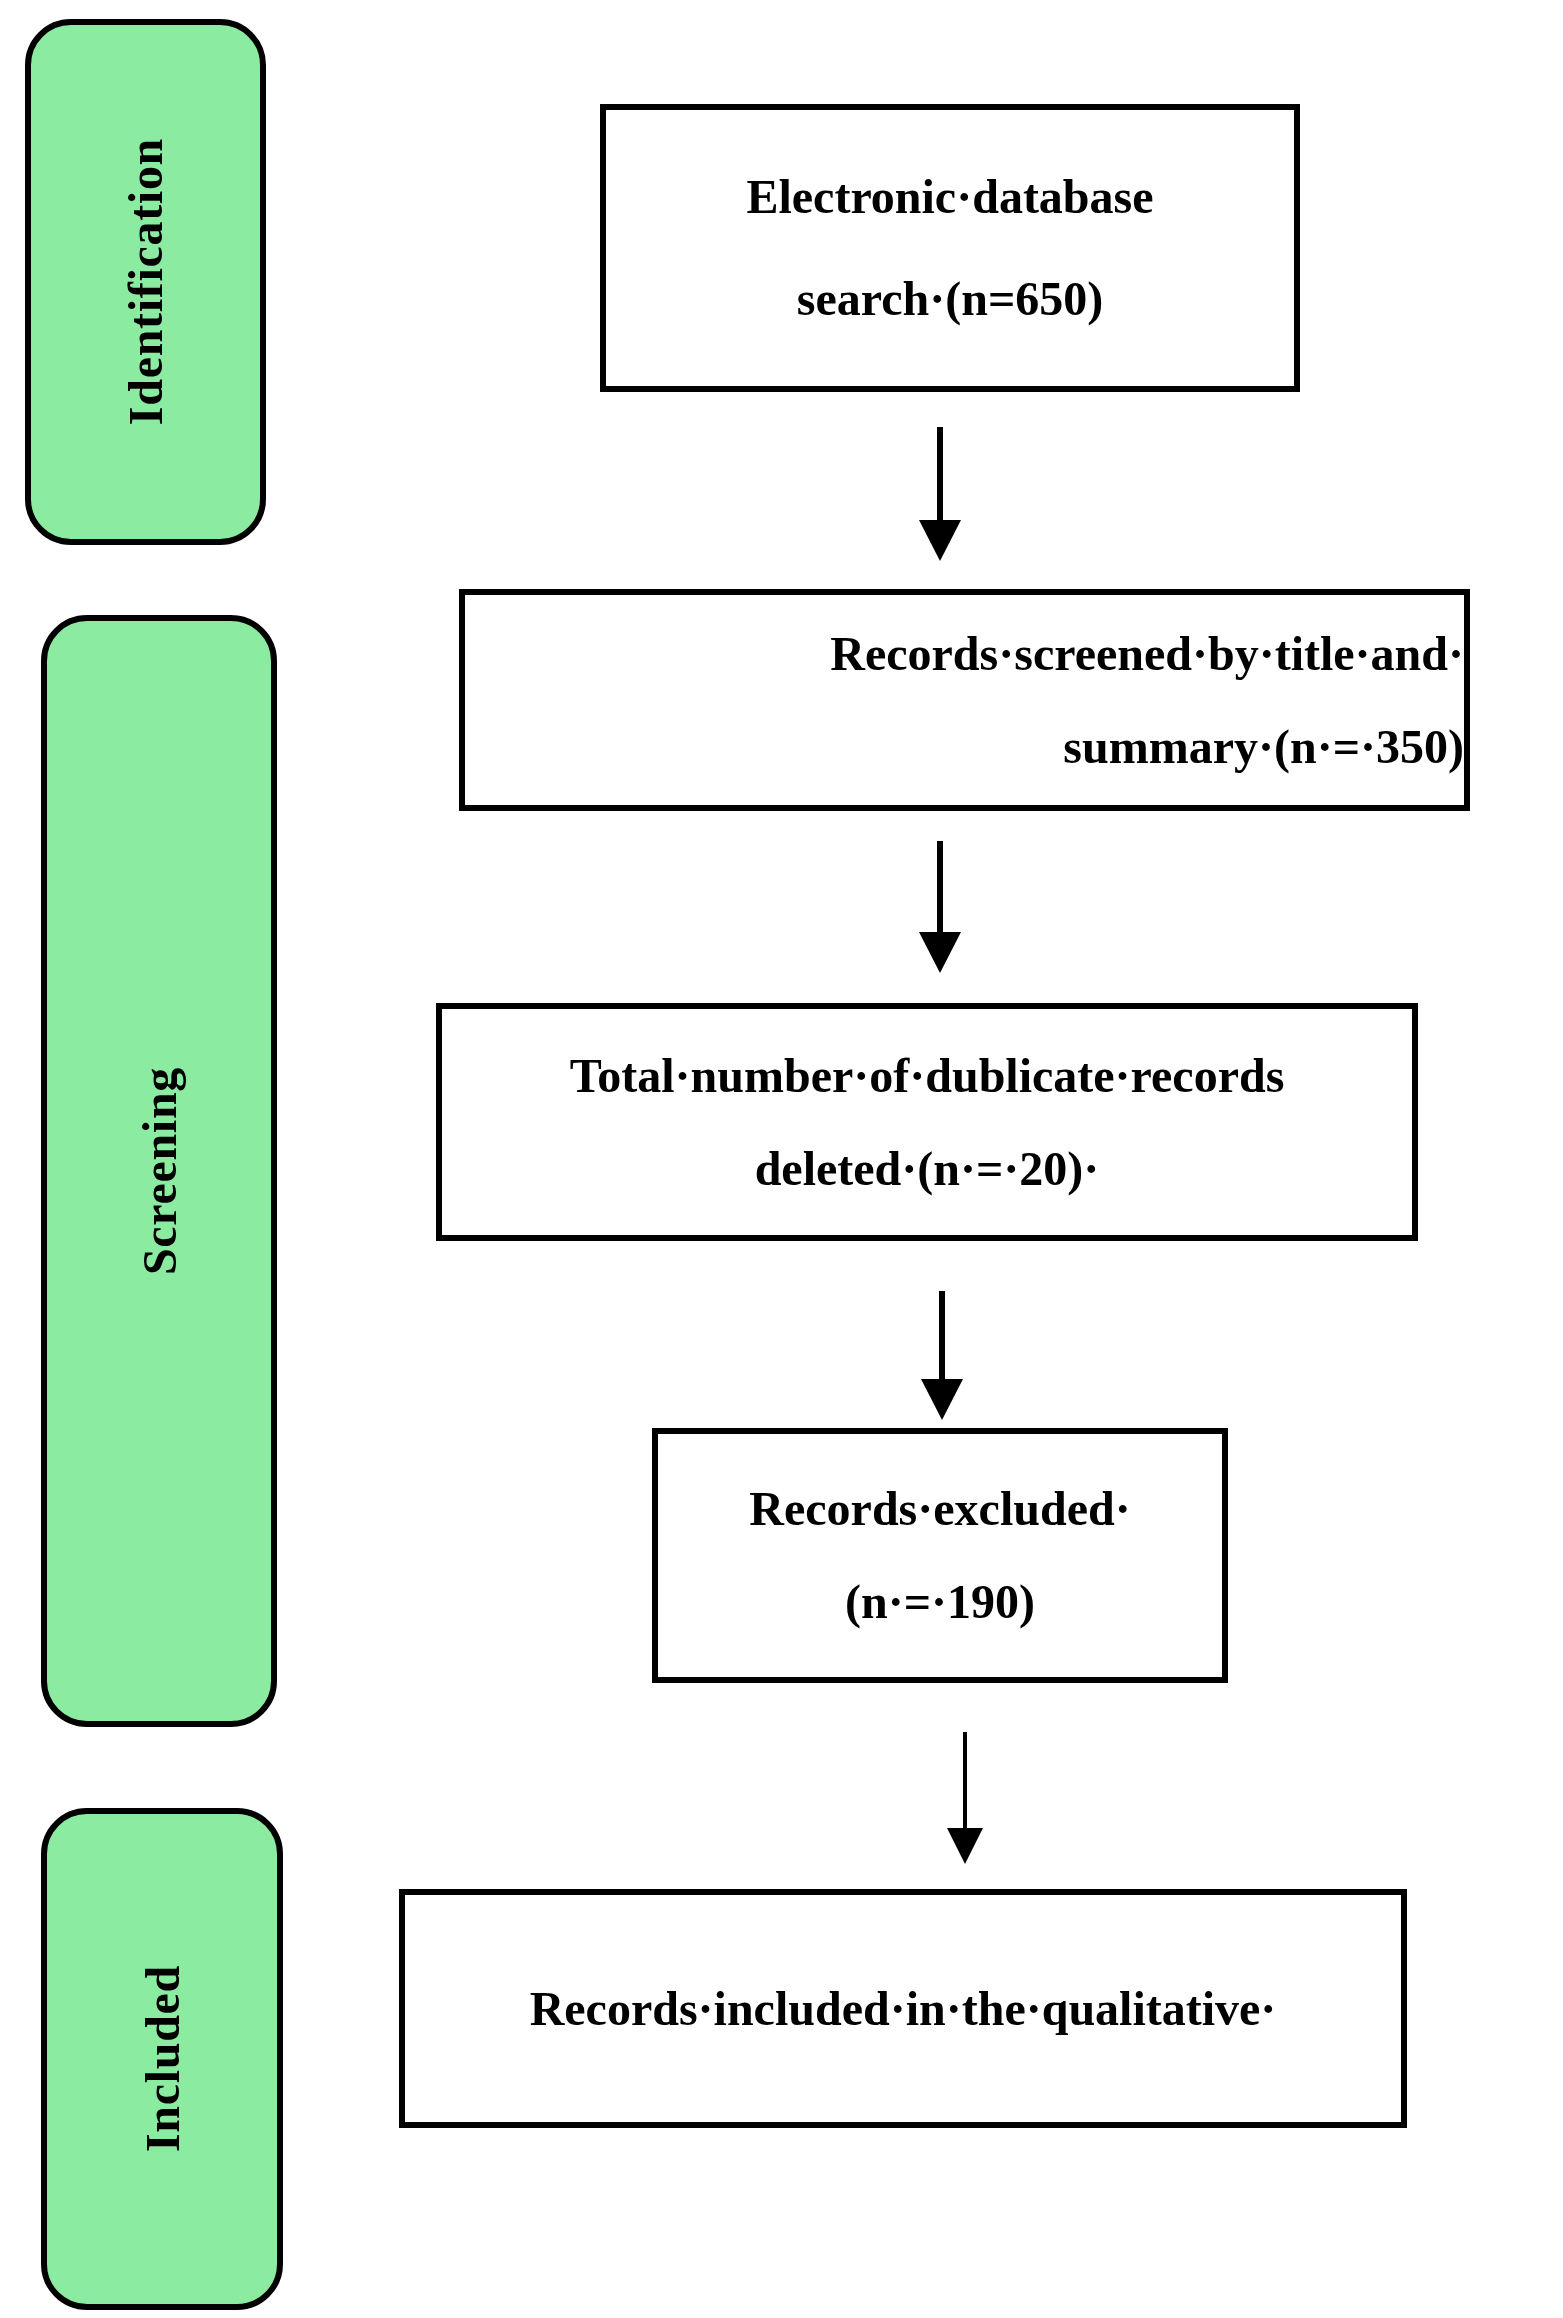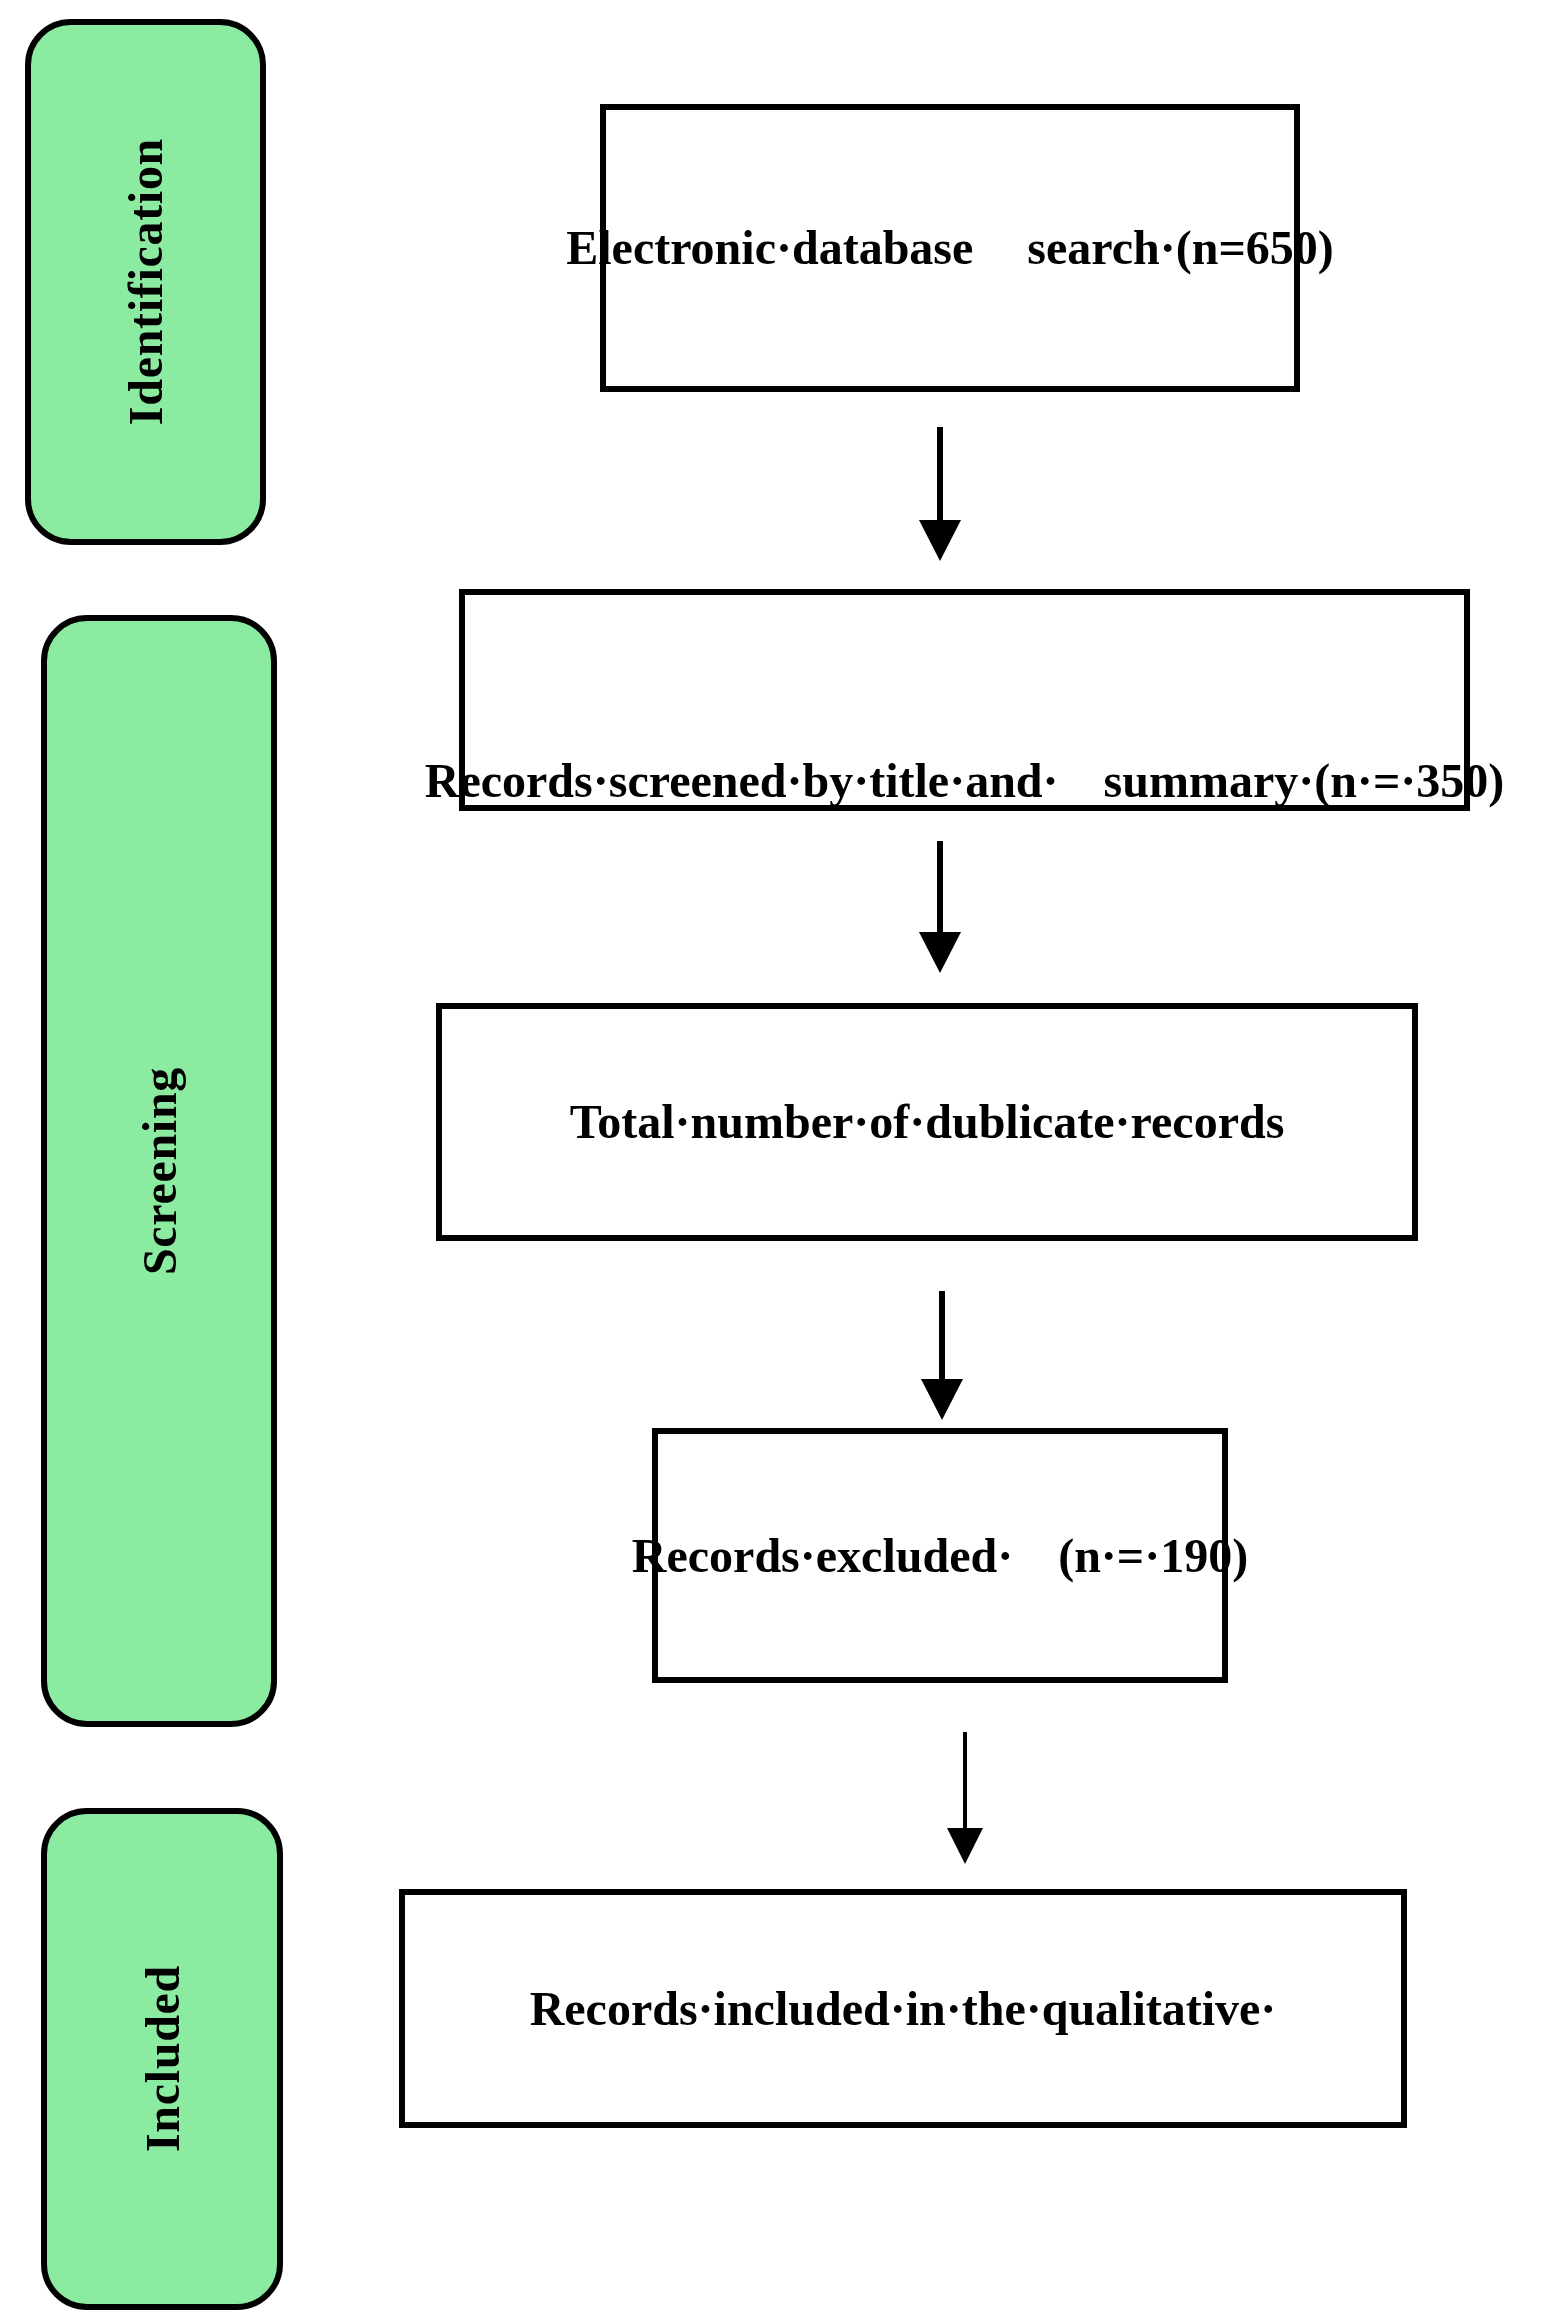--- a/index.html
+++ b/index.html
@@ -38,21 +38,21 @@
   .stage-identification { left: 25px;  top: 18.6px;   width: 229px; height: 514px;  }
   .stage-screening      { left: 41px;  top: 615px;  width: 224px; height: 1100px; }
   .stage-included       { left: 41px;  top: 1808px; width: 230px; height: 490px;  }
 
   
   .flow-box {
     position: absolute;
     background: var(--box-fill, #ffffff);
     border: 6px solid var(--box-border, #000000);
     display: flex;
-    flex-direction: row;
+    flex-direction: column;
     align-items: center;
     justify-content: center;
     gap: 45px;
     text-align: center;
     font-weight: bold;
     font-size: 48px;
     line-height: 1;
     box-sizing: border-box;
   }
   .box-line { display: block; white-space: nowrap; }
@@ -112,20 +112,21 @@
     <span class="box-line">search·(n=650)</span>
   </div>
 
   <div class="flow-box flow-box-2">
     <span class="box-line">Records·screened·by·title·and·</span>
     <span class="box-line">summary·(n·=·350)</span>
   </div>
 
   <div class="flow-box flow-box-3">
     <span class="box-line">Total·number·of·dublicate·records</span>
+    <span class="box-line">deleted·(n·=·20)·</span>
   </div>
 
   <div class="flow-box flow-box-4">
     <span class="box-line">Records·excluded·</span>
     <span class="box-line">(n·=·190)</span>
   </div>
 
   <div class="flow-box flow-box-5">
     <span class="box-line">Records·included·in·the·qualitative·</span>
   </div>

